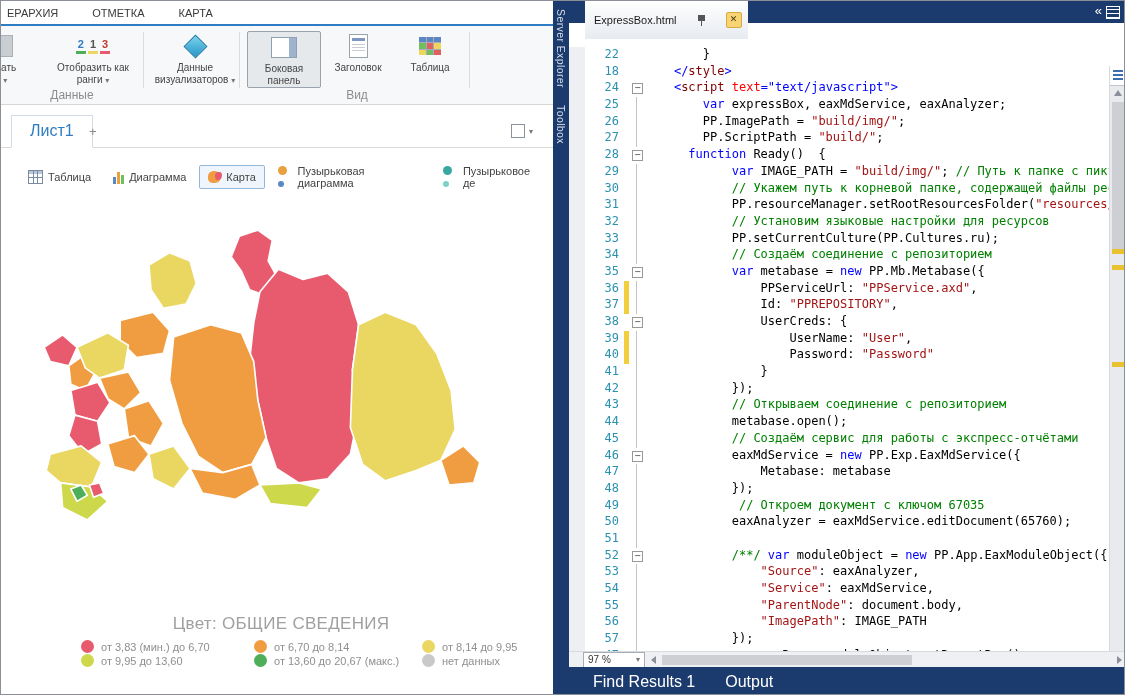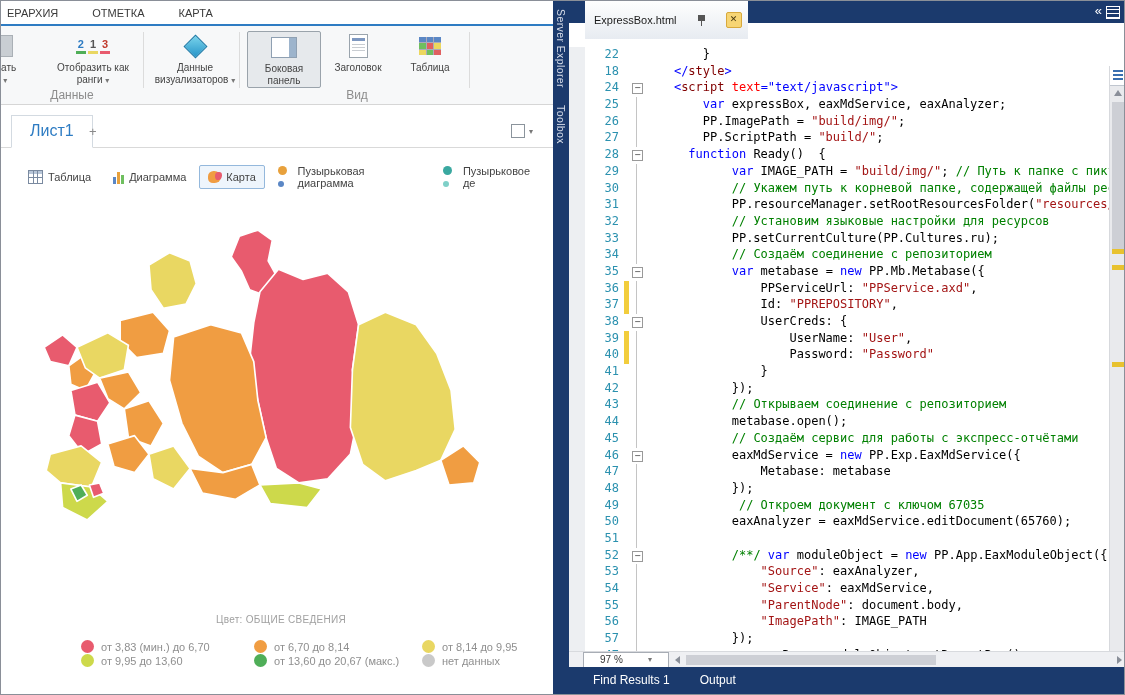--- a/index.html
+++ b/index.html
@@ -40,21 +40,21 @@
   .vtab.active{border-color:#94b8dc;background:#eef5fc;}
   .vt-table{width:13px;height:12px;border:1px solid #7a8aa0;background:linear-gradient(#b8c6d8 0 3px,#fff 3px);position:relative;}
   .vt-table::after{content:"";position:absolute;inset:0;background:
      linear-gradient(90deg,transparent 0 4px,#7a8aa0 4px 5px,transparent 5px 8px,#7a8aa0 8px 9px,transparent 9px),
      linear-gradient(transparent 0 6px,#7a8aa0 6px 7px,transparent 7px);}
   .vt-bars{display:flex;align-items:flex-end;gap:1px;height:13px;}
   .vt-bars i{width:3px;display:block;}
   .vt-map{width:13px;height:12px;background:var(--orange,#f09d42);border-radius:45% 55% 50% 40%;position:relative;}
   .vt-map::after{content:"";position:absolute;right:-1px;top:1px;width:7px;height:8px;background:var(--red,#e85b6e);border-radius:50% 40% 55% 45%;}
   .vt-bub i{display:inline-block;border-radius:50%;}
-  .legend-title{position:absolute;top:613px;left:30px;width:500px;text-align:center;font-size:10px;color:#a0a0a0;letter-spacing:.3px;}
+  .legend-title{position:absolute;top:613px;left:30px;width:500px;text-align:center;font-size:17px;color:#a0a0a0;letter-spacing:.3px;}
   .legend-grid{position:absolute;top:639px;left:80px;display:grid;grid-template-columns:173px 168px 130px;row-gap:1px;font-size:11px;color:#8f8f8f;}
   .lg-item{display:flex;align-items:center;gap:7px;}
   .lg-dot{width:13px;height:13px;border-radius:50%;flex:0 0 auto;}
   .map-svg{position:absolute;top:225px;left:12px;}
   .map-svg path{stroke:#fff;stroke-width:1.6;stroke-linejoin:round;}
   .c-red{fill:var(--red,#e85b6e);} .c-orange{fill:var(--orange,#f09d42);} .c-yellow{fill:var(--yellow,#e9d762);}
   .c-yg{fill:var(--yellow-green,#cdd94b);} .c-green{fill:var(--green,#4fae58);}
 
   
   .vs-strip{position:absolute;left:552px;top:0;width:16px;height:695px;background:var(--vs-blue,#1b3a6d);}
@@ -87,27 +87,27 @@
 
   .vscroll{position:absolute;right:0;top:22px;width:17px;height:628px;background:#e9eaed;border-left:1px solid #d7d9dd;box-sizing:border-box;}
   .split-btn{position:absolute;left:0;right:0;top:0;height:19px;background:#fff;border-bottom:1px solid #c0c6cf;}
   .split-btn::after{content:"";position:absolute;left:3px;right:3px;top:4px;height:10px;background:repeating-linear-gradient(#3a6fb0 0 2px,#fff 2px 4px);}
   .sarrow{position:absolute;left:4px;width:0;height:0;border-left:4px solid transparent;border-right:4px solid transparent;}
   .sarrow.up{top:24px;border-bottom:6px solid #8a8f99;}
   .vthumb{position:absolute;left:2px;right:2px;top:36px;height:150px;background:#cdcfd5;}
   .smark{position:absolute;left:2px;right:2px;height:5px;background:#e8c22f;}
 
   .hscroll{position:absolute;left:0;right:0;top:650px;height:16px;background:#eff0f3;border-top:1px solid #d8dade;display:flex;align-items:center;box-sizing:border-box;}
-  .zoom{margin-left:14px;width:52px;height:14px;background:#fff;border:1px solid #a8adb5;font-size:10px;color:#333;display:flex;align-items:center;justify-content:space-between;padding:0 16px;}
+  .zoom{margin-left:14px;width:52px;height:14px;background:#fff;border:1px solid #a8adb5;font-size:10px;color:#333;display:flex;align-items:center;justify-content:space-between;padding:0 4px;}
   .harrow{width:0;height:0;border-top:4px solid transparent;border-bottom:4px solid transparent;margin:0 6px;}
   .harrow.left{border-right:5px solid #8a8f99;}
   .harrow.right{border-left:5px solid #8a8f99;margin-left:auto;margin-right:4px;}
   .hthumb{width:250px;height:10px;background:#cdcfd5;}
 
-  .vs-bottom{position:absolute;left:0;right:0;top:666px;height:29px;background:var(--vs-blue,#1b3a6d);color:#fff;font-size:12px;}
+  .vs-bottom{position:absolute;left:0;right:0;top:666px;height:29px;background:var(--vs-blue,#1b3a6d);color:#fff;font-size:16px;}
   .btabs{display:flex;gap:30px;padding:6px 0 0 24px;}
 </style>
 </head>
 <body>
 
 <div class="screen">
 
   <div class="left-app">
 
     <div class="menubar">

